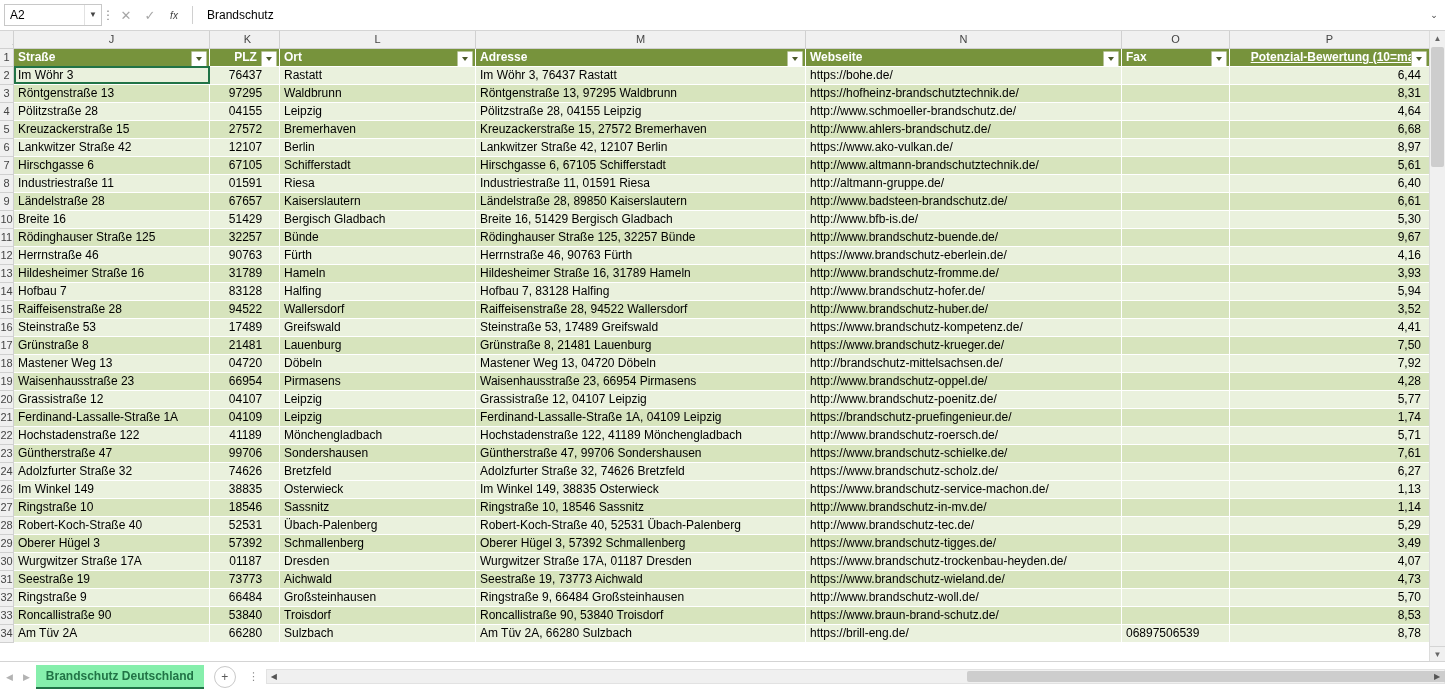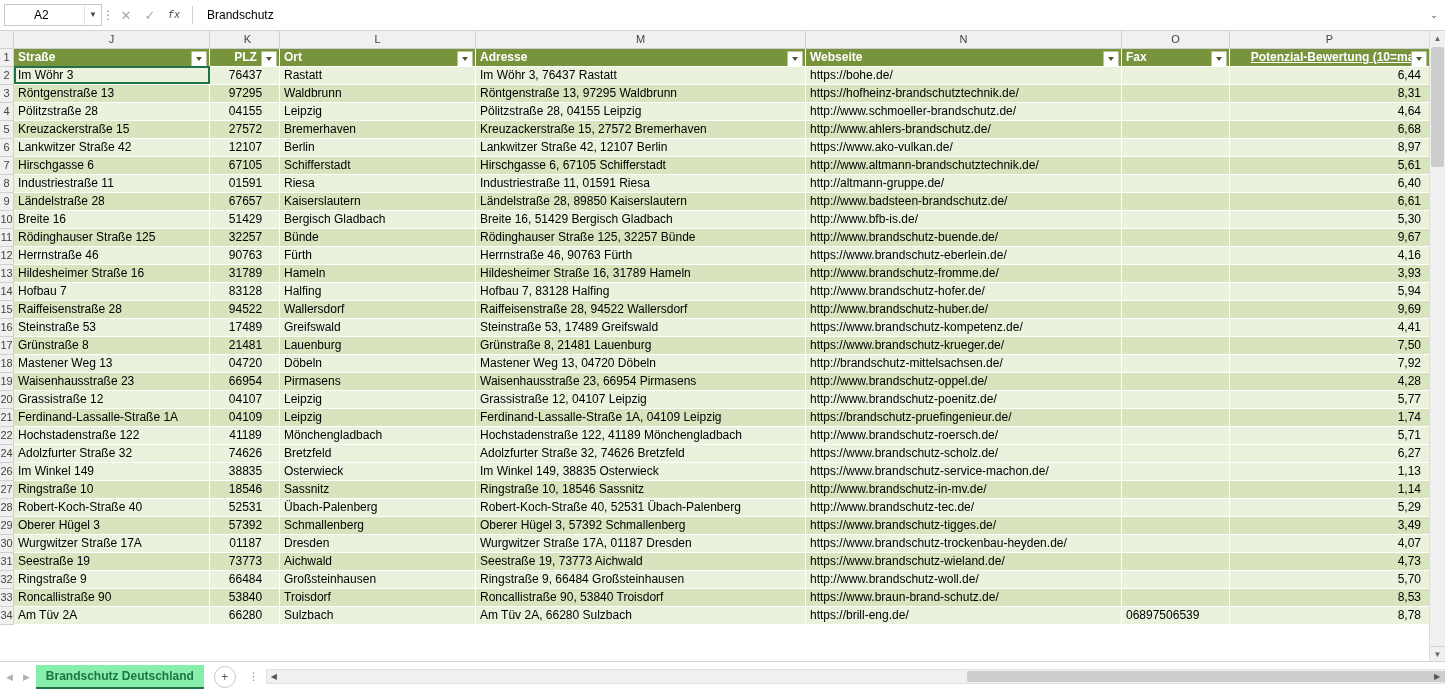--- a/index.html
+++ b/index.html
@@ -30,21 +30,20 @@
   .name-box {
     width: 98px;
     height: 22px;
     margin-left: 4px;
     border: 1px solid #c8c8c8;
     background: #ffffff;
     display: flex;
     align-items: center;
     font-size: 12px;
     box-sizing: border-box;
-    padding-left: 24px;
   }
   .name-box .nb-text {
     flex: 1;
     padding-left: 5px;
     color: #000;
   }
   .name-box .nb-arrow {
     width: 16px;
     text-align: center;
     font-size: 8px;
@@ -71,21 +70,21 @@
     width: 24px;
     height: 22px;
     display: flex;
     align-items: center;
     justify-content: center;
     font-size: 13px;
     color: #a6a6a6;
   }
   .fb-btn.fx {
     font-style: italic;
-    font-family: Liberation Mono, monospace;
+    font-family: Liberation Sans, sans-serif;
     color: #444;
     font-size: 10px;
   }
   .formula-input {
     flex: 1;
     height: 22px;
     display: flex;
     align-items: center;
     padding-left: 8px;
     font-size: 12px;
@@ -492,21 +491,21 @@
             <td class="cell c-pot">5,94</td>
           </tr>
           <tr class="data band-b">
             <td class="rownum">15</td>
             <td class="cell c-str">Raiffeisenstraße 28</td>
             <td class="cell c-plz">94522</td>
             <td class="cell c-ort">Wallersdorf</td>
             <td class="cell c-adr">Raiffeisenstraße 28, 94522 Wallersdorf</td>
             <td class="cell c-web">http://www.brandschutz-huber.de/</td>
             <td class="cell c-fax"></td>
-            <td class="cell c-pot">9,69</td>
+            <td class="cell c-pot">3,52</td>
           </tr>
           <tr class="data band-a">
             <td class="rownum">16</td>
             <td class="cell c-str">Steinstraße 53</td>
             <td class="cell c-plz">17489</td>
             <td class="cell c-ort">Greifswald</td>
             <td class="cell c-adr">Steinstraße 53, 17489 Greifswald</td>
             <td class="cell c-web">https://www.brandschutz-kompetenz.de/</td>
             <td class="cell c-fax"></td>
             <td class="cell c-pot">4,41</td>
@@ -563,20 +562,30 @@
           </tr>
           <tr class="data band-a">
             <td class="rownum">22</td>
             <td class="cell c-str">Hochstadenstraße 122</td>
             <td class="cell c-plz">41189</td>
             <td class="cell c-ort">Mönchengladbach</td>
             <td class="cell c-adr">Hochstadenstraße 122, 41189 Mönchengladbach</td>
             <td class="cell c-web">http://www.brandschutz-roersch.de/</td>
             <td class="cell c-fax"></td>
             <td class="cell c-pot">5,71</td>
+          </tr>
+          <tr class="data band-b">
+            <td class="rownum">23</td>
+            <td class="cell c-str">Güntherstraße 47</td>
+            <td class="cell c-plz">99706</td>
+            <td class="cell c-ort">Sondershausen</td>
+            <td class="cell c-adr">Güntherstraße 47, 99706 Sondershausen</td>
+            <td class="cell c-web">https://www.brandschutz-schielke.de/</td>
+            <td class="cell c-fax"></td>
+            <td class="cell c-pot">7,61</td>
           </tr>
           <tr class="data band-a">
             <td class="rownum">24</td>
             <td class="cell c-str">Adolzfurter Straße 32</td>
             <td class="cell c-plz">74626</td>
             <td class="cell c-ort">Bretzfeld</td>
             <td class="cell c-adr">Adolzfurter Straße 32, 74626 Bretzfeld</td>
             <td class="cell c-web">https://www.brandschutz-scholz.de/</td>
             <td class="cell c-fax"></td>
             <td class="cell c-pot">6,27</td>

